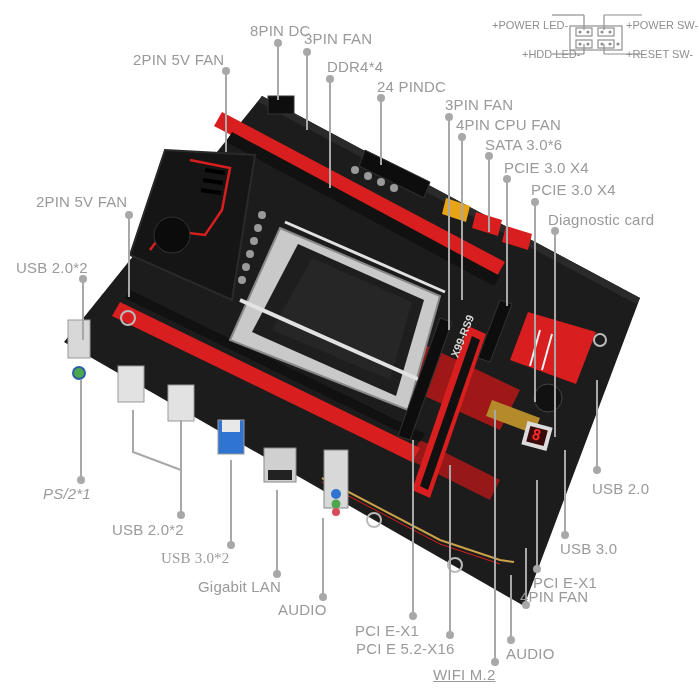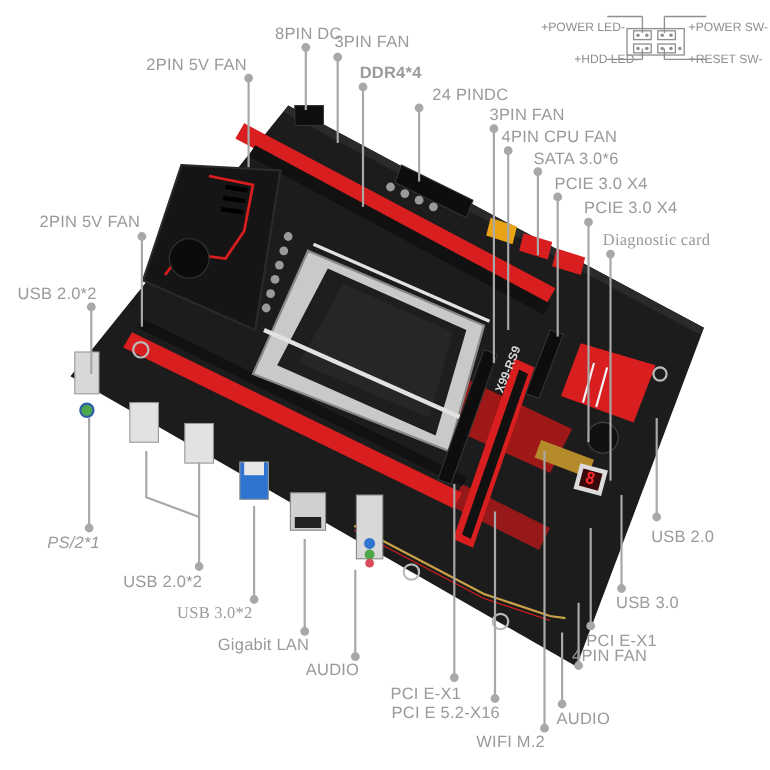--- a/index.html
+++ b/index.html
@@ -232,38 +232,38 @@
     </svg>
     <span class="t" style="left:2px;top:11px;">+POWER LED-</span>
     <span class="t" style="left:136px;top:11px;">+POWER SW-</span>
     <span class="t" style="left:16px;top:40px;margin-left:16px;">+HDD LED-</span>
     <span class="t" style="left:136px;top:40px;">+RESET SW-</span>
   </div>
 
   <span class="lbl" style="left:250px;top:23px;">8PIN DC</span>
   <span class="lbl" style="left:304px;top:31px;">3PIN FAN</span>
   <span class="lbl" style="left:133px;top:52px;">2PIN 5V FAN</span>
-  <span class="lbl" style="left:327px;top:59px;font-weight:bold;">DDR4*4</span>
-  <span class="lbl" style="left:377px;top:79px;margin-left:16px;">24 PINDC</span>
+  <span class="lbl" style="left:327px;top:59px;">DDR4*4</span>
+  <span class="lbl" style="left:377px;top:79px;">24 PINDC</span>
   <span class="lbl" style="left:445px;top:97px;">3PIN FAN</span>
   <span class="lbl" style="left:456px;top:117px;text-align:right;">4PIN CPU FAN</span>
   <span class="lbl" style="left:485px;top:137px;">SATA 3.0*6</span>
   <span class="lbl" style="left:504px;top:160px;">PCIE 3.0 X4</span>
   <span class="lbl" style="left:531px;top:182px;">PCIE 3.0 X4</span>
-  <span class="lbl" style="left:548px;top:212px;font-family:Liberation Serif, serif;">Diagnostic card</span>
+  <span class="lbl" style="left:548px;top:212px;">Diagnostic card</span>
   <span class="lbl" style="left:36px;top:194px;">2PIN 5V FAN</span>
   <span class="lbl" style="left:16px;top:260px;">USB 2.0*2</span>
   <span class="lbl" style="left:43px;top:486px;font-style:italic;">PS/2*1</span>
   <span class="lbl" style="left:112px;top:522px;">USB 2.0*2</span>
   <span class="lbl" style="left:161px;top:551px;font-family:Liberation Serif, serif;">USB 3.0*2</span>
   <span class="lbl" style="left:198px;top:579px;">Gigabit LAN</span>
   <span class="lbl" style="left:278px;top:602px;">AUDIO</span>
   <span class="lbl" style="left:355px;top:623px;">PCI E-X1</span>
   <span class="lbl" style="left:356px;top:641px;">PCI E 5.2-X16</span>
-  <span class="lbl" style="left:433px;top:667px;">WIFI M.2</span>
+  <span class="lbl" style="left:433px;top:667px;text-decoration:underline;">WIFI M.2</span>
   <span class="lbl" style="left:506px;top:646px;">AUDIO</span>
   <span class="lbl" style="left:520px;top:589px;">4PIN FAN</span>
   <span class="lbl" style="left:533px;top:575px;">PCI E-X1</span>
   <span class="lbl" style="left:560px;top:541px;">USB 3.0</span>
   <span class="lbl" style="left:592px;top:481px;">USB 2.0</span>
 
   <span style="position:absolute;left:440px;top:330px;transform:rotate(-68deg);color:#d8d8d8;font-size:11px;font-weight:bold;font-family:'Liberation Sans',sans-serif;">X99-RS9</span>
   <span style="position:absolute;left:532px;top:426px;transform:rotate(15deg);color:#ff2a2a;font-size:15px;font-weight:bold;font-family:'DejaVu Sans Mono',monospace;">8</span>
 </div>
 

